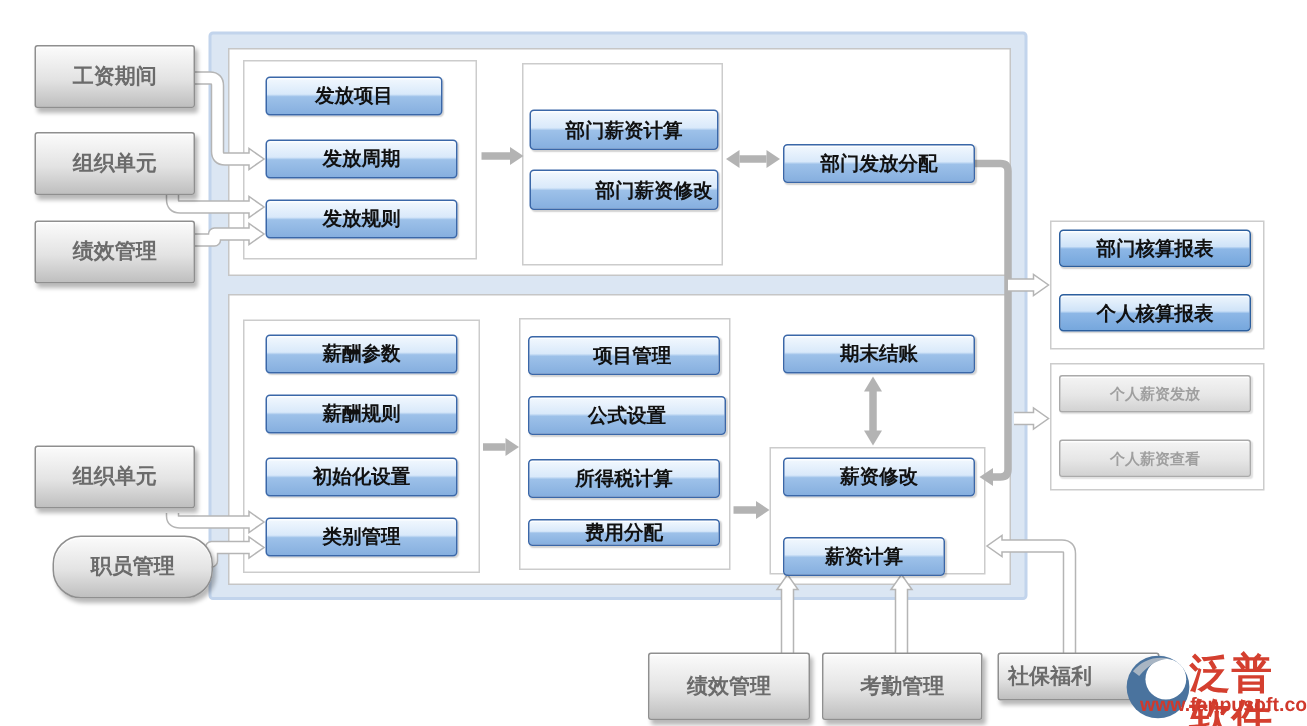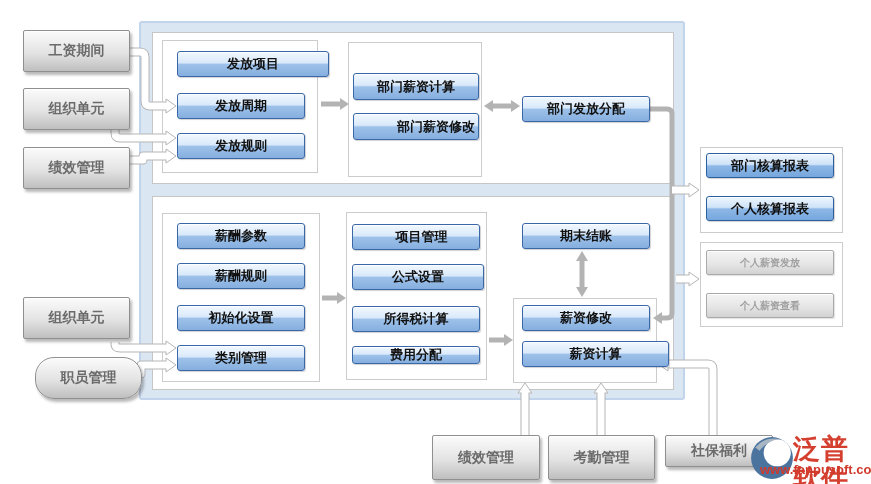--- a/index.html
+++ b/index.html
@@ -145,47 +145,47 @@
     <path class="wa-inner" d="M713,436 V369 Q713,364 708,364 H666"></path>
   </g>
 </svg>
 
 <div class="abs gray-node" style="left:23px;top:30px;width:107px;height:42px;">工资期间</div>
 <div class="abs gray-node" style="left:23px;top:88px;width:107px;height:42px;">组织单元</div>
 <div class="abs gray-node" style="left:23px;top:147px;width:107px;height:42px;">绩效管理</div>
 <div class="abs gray-node" style="left:23px;top:297px;width:107px;height:42px;">组织单元</div>
 <div class="abs gray-node" style="left:35px;top:357px;width:107px;height:42px;border-radius:19px;">职员管理</div>
 
-<div class="abs node" style="left:177px;top:51px;width:152px;height:26px;text-align:right;">发放项目</div>
+<div class="abs node" style="left:177px;top:51px;width:118px;height:26px;text-align:right;">发放项目</div>
 <div class="abs node" style="left:177px;top:93px;width:128px;height:26px;">发放周期</div>
 <div class="abs node" style="left:177px;top:133px;width:128px;height:26px;">发放规则</div>
 <div class="abs node" style="left:353px;top:73px;width:126px;height:27px;">部门薪资计算</div>
 <div class="abs node" style="left:353px;top:113px;width:126px;height:27px;padding-left:40px;">部门薪资修改</div>
 <div class="abs node" style="left:522px;top:96px;width:128px;height:26px;">部门发放分配</div>
 
 <div class="abs node" style="left:177px;top:223px;width:128px;height:26px;">薪酬参数</div>
 <div class="abs node" style="left:177px;top:263px;width:128px;height:26px;">薪酬规则</div>
 <div class="abs node" style="left:177px;top:305px;width:128px;height:26px;">初始化设置</div>
 <div class="abs node" style="left:177px;top:345px;width:128px;height:26px;">类别管理</div>
 <div class="abs node" style="left:352px;top:224px;width:128px;height:26px;padding-left:11px;">项目管理</div>
 <div class="abs node" style="left:352px;top:264px;width:132px;height:26px;">公式设置</div>
 <div class="abs node" style="left:352px;top:306px;width:128px;height:26px;">所得税计算</div>
 <div class="abs node" style="left:352px;top:346px;width:128px;height:18px;">费用分配</div>
 <div class="abs node" style="left:522px;top:223px;width:128px;height:26px;">期末结账</div>
 <div class="abs node" style="left:522px;top:305px;width:128px;height:26px;">薪资修改</div>
-<div class="abs node" style="left:522px;top:341px;width:147px;height:26px;">薪资计算</div>
+<div class="abs node" style="left:522px;top:358px;width:108px;height:26px;">薪资计算</div>
 
 <div class="abs node strong" style="left:706px;top:153px;width:128px;height:25px;">部门核算报表</div>
 <div class="abs node strong" style="left:706px;top:196px;width:128px;height:25px;">个人核算报表</div>
 <div class="abs dis-node" style="left:706px;top:250px;width:128px;height:25px;">个人薪资发放</div>
 <div class="abs dis-node" style="left:706px;top:293px;width:128px;height:25px;">个人薪资查看</div>
 
 <div class="abs gray-node" style="left:432px;top:435px;width:108px;height:45px;">绩效管理</div>
 <div class="abs gray-node" style="left:548px;top:435px;width:107px;height:45px;">考勤管理</div>
-<div class="abs gray-node" style="left:665px;top:435px;width:108px;height:32px;justify-content:flex-start;padding-left:25px;">社保福利</div>
+<div class="abs gray-node" style="left:665px;top:435px;width:108px;height:32px;justify-content:flex-start;padding-left:6px;">社保福利</div>
 
 <div class="abs logo" style="left:749px;top:433px;width:122px;height:48px;">
   <svg width="46" height="46" style="position:absolute;left:0;top:2px;" viewBox="0 0 44 44">
     <circle cx="22" cy="22" r="20" fill="#4a739e"></circle>
     <circle cx="27" cy="17" r="13" fill="#ffffff"></circle>
     <path d="M6,12 Q15,1 30,4 Q19,4 10,15 Z" fill="#a8b5c3"></path>
   </svg>
 </div>
 <div class="logo-title">泛普软件</div>
 <div class="logo-site">www.fanpusoft.com</div>

